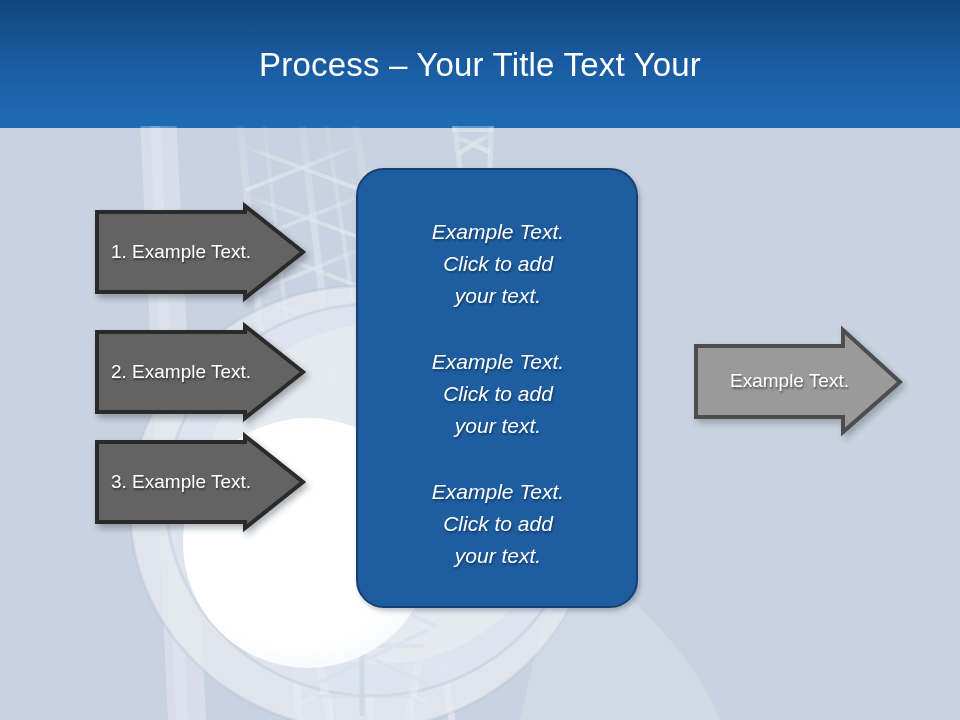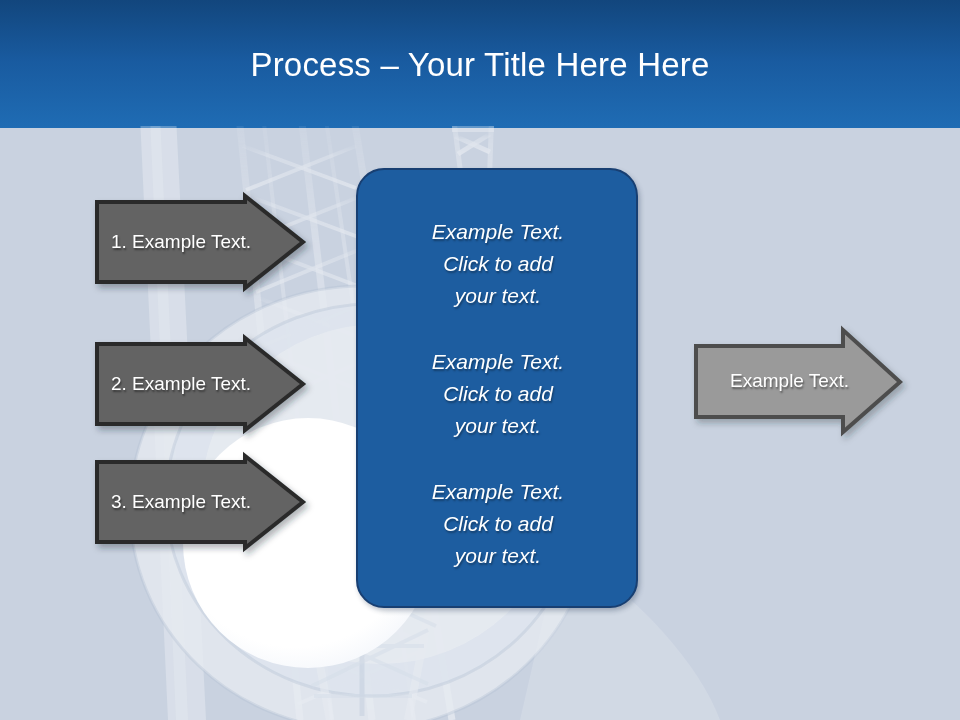--- a/index.html
+++ b/index.html
@@ -106,23 +106,23 @@
     height: 100%;
     display: flex;
     align-items: center;
     font-size: 19px;
     color: #ffffff;
     text-shadow: 1px 2px 2px rgba(0,0,0,0.45);
     white-space: nowrap;
     pointer-events: none;
   }
 
-  .arrow.left1 { left: 95px; top: 194px; width: 212px; height: 96px; }
-  .arrow.left2 { left: 95px; top: 336px; width: 212px; height: 96px; }
-  .arrow.left3 { left: 95px; top: 454px; width: 212px; height: 96px; }
+  .arrow.left1 { left: 95px; top: 204px; width: 212px; height: 96px; }
+  .arrow.left2 { left: 95px; top: 324px; width: 212px; height: 96px; }
+  .arrow.left3 { left: 95px; top: 434px; width: 212px; height: 96px; }
   .arrow.left1 .arrow-label,
   .arrow.left2 .arrow-label,
   .arrow.left3 .arrow-label { left: 16px; }
 
   .arrow.right1 { left: 693px; top: 327px; width: 212px; height: 108px; }
   .arrow.right1 .arrow-label { left: 37px; }
 
   
   .dish-glow {
     position: absolute;
@@ -260,21 +260,21 @@
 
         <g stroke="none">
           <path d="M560 420 C 640 470, 700 540, 720 594 L 520 594 Z" fill="#ffffff" fill-opacity="0.28"></path>
         </g>
       </g>
     </svg>
   </div>
   <div class="dish-glow"></div>
 
   <div class="title">
-    <span class="strong">Process</span><span class="rest"> – Your Title Here Here</span>
+    <span class="strong">Process</span><span class="rest"> – Your Title Text Your</span>
   </div>
 
   <div class="panel">
     <div class="panel-block b1">
       <div>Example Text.</div>
       <div>Click  to add</div>
       <div>your text.</div>
     </div>
     <div class="panel-block b2">
       <div>Example Text.</div>

